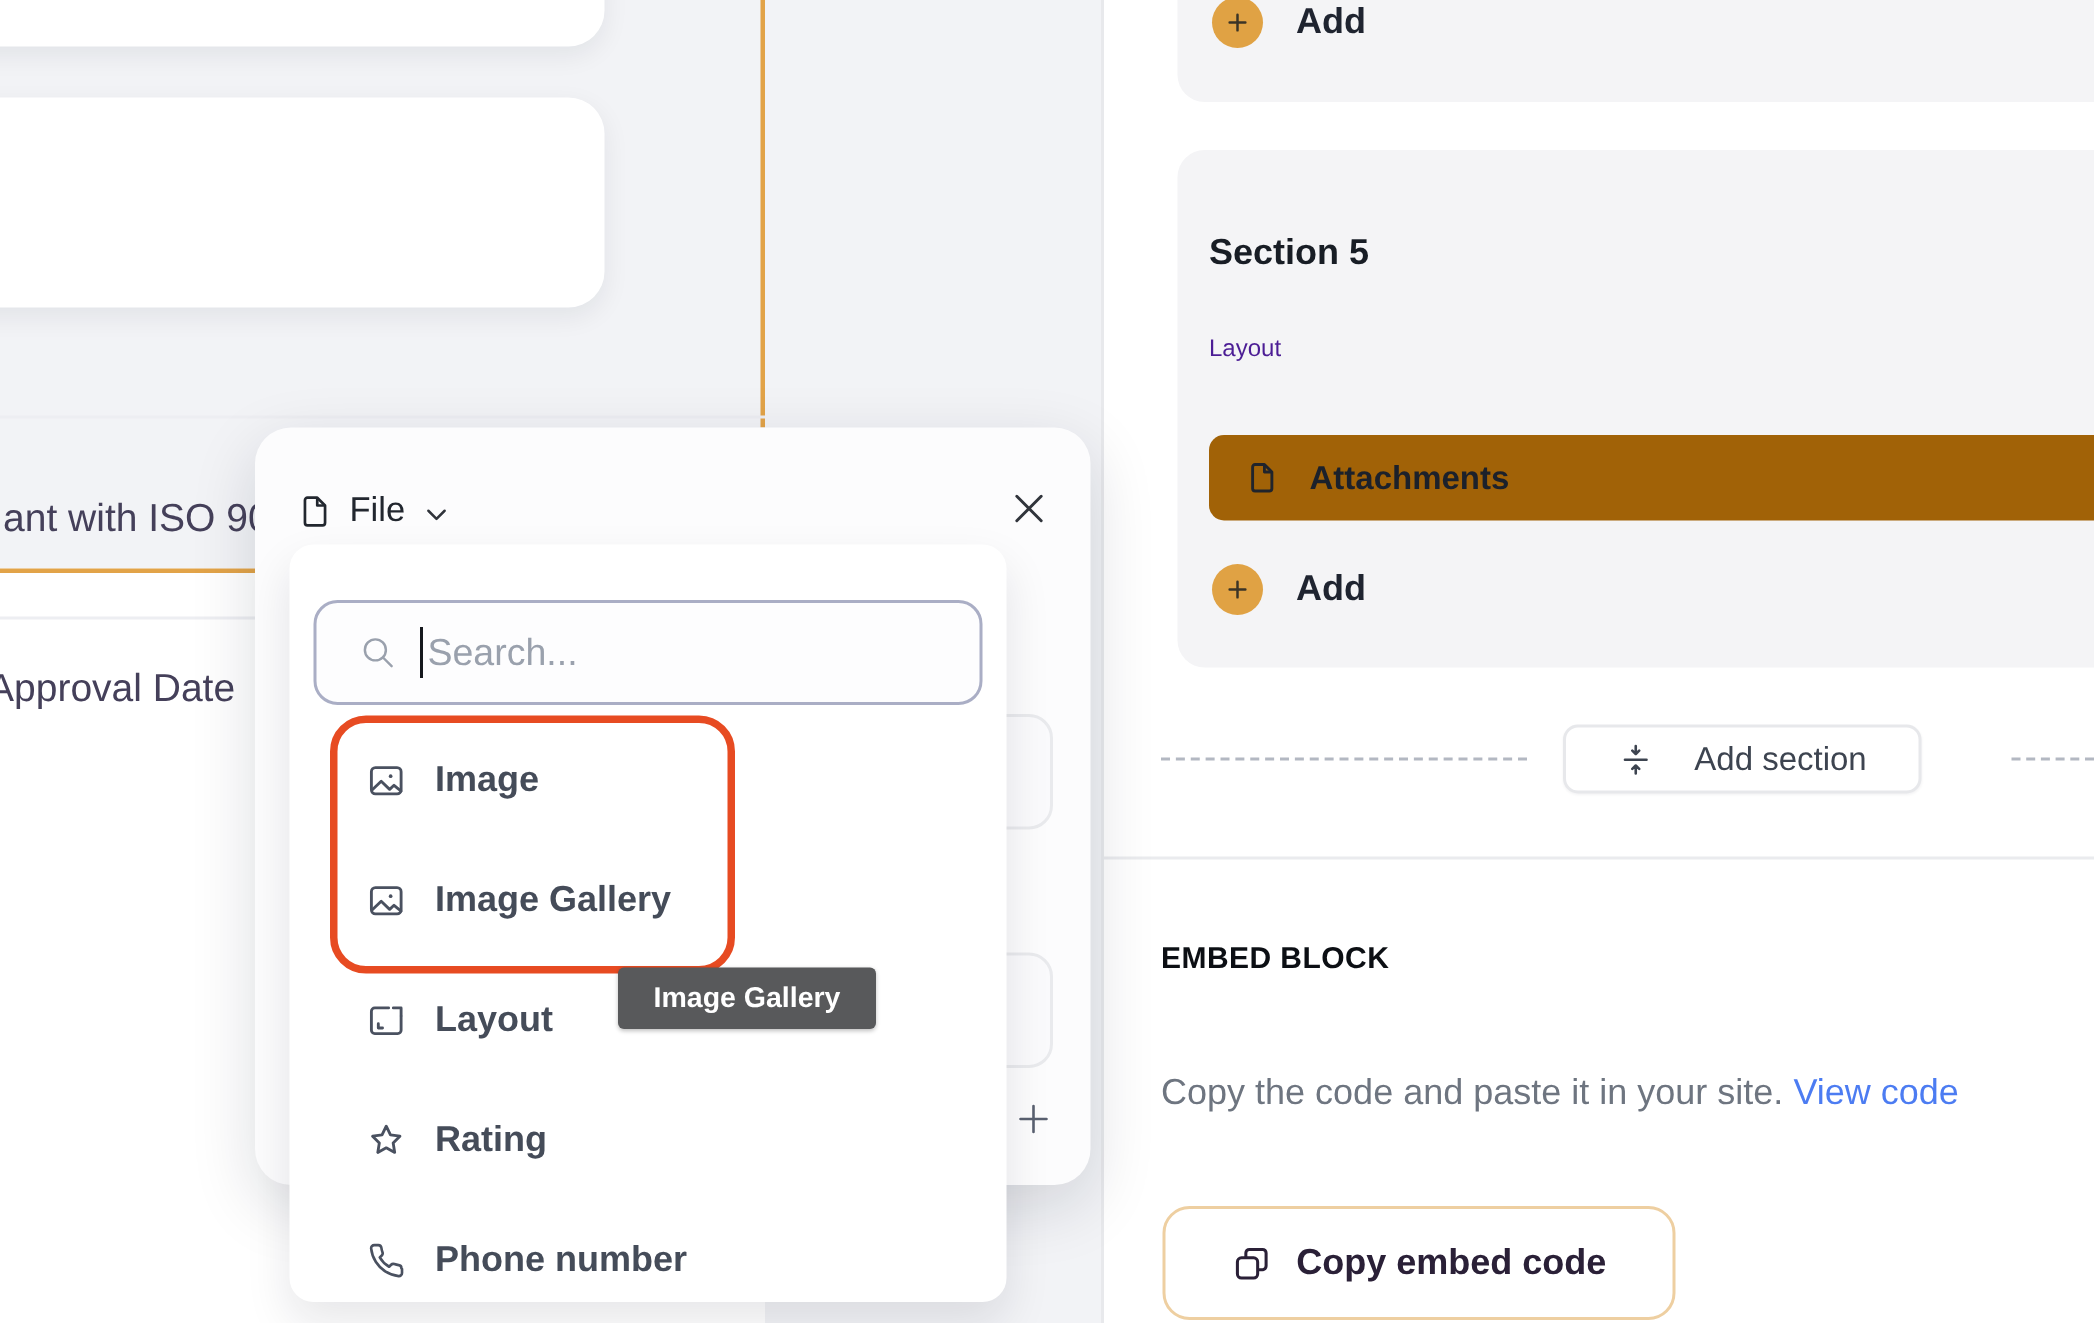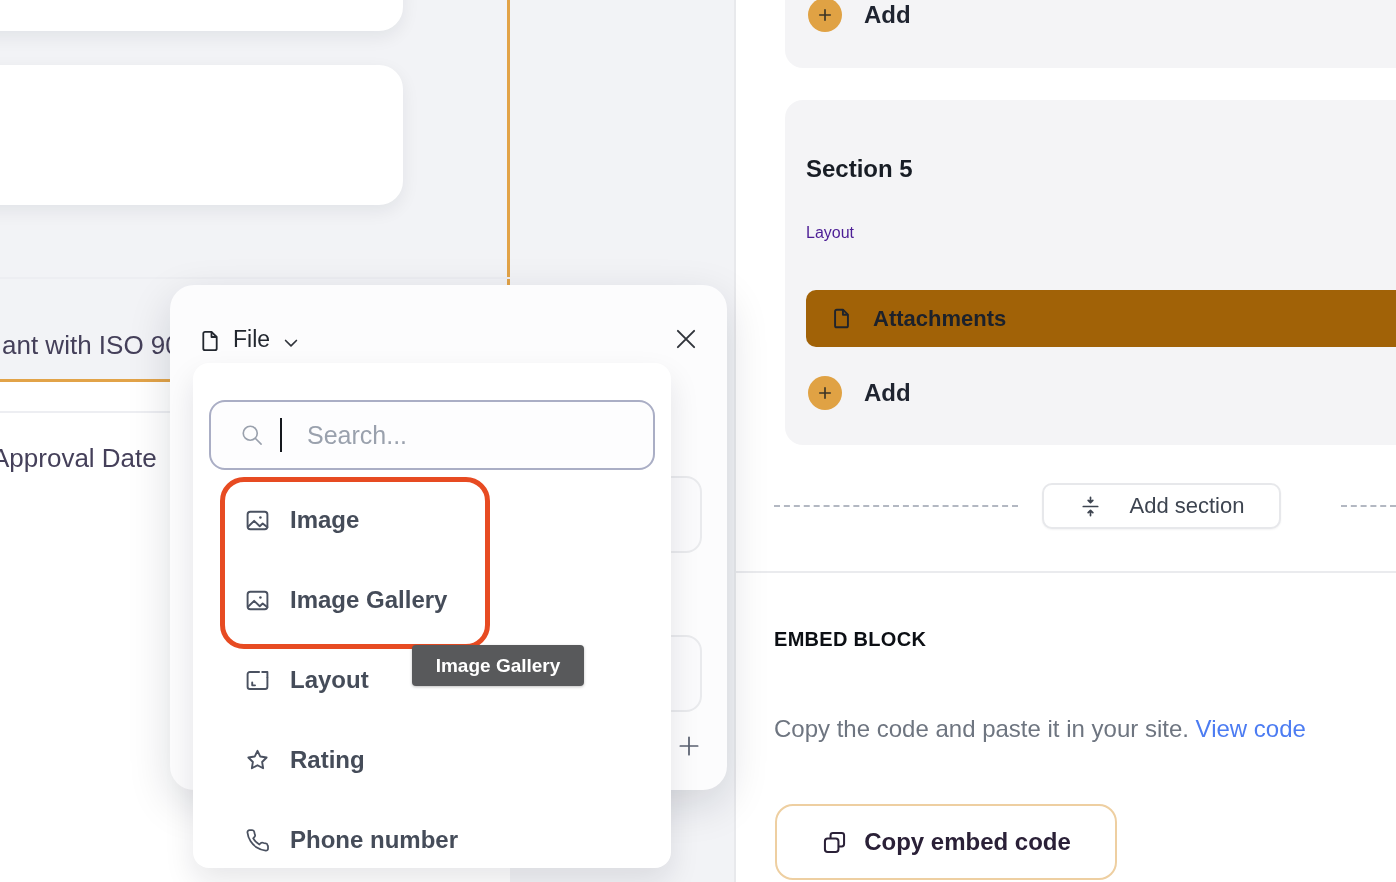--- a/index.html
+++ b/index.html
@@ -33,21 +33,21 @@
   .bg-field-rect { position:absolute; left:412px; width:120px; height:77px; border:2px solid #e9eaed; background:#fafafc; border-radius:16px; }
   .bg-field-rect-1 { top:191px; }
   .bg-field-rect-2 { top:350px; }
   .bg-plus { position:absolute; left:506px; top:448px; width:26px; height:26px; color:#596070; }
 
   
   .dropdown { position:absolute; left:23px; top:78px; width:478px; height:505px; background:#ffffff; border-radius:16px; box-shadow:0 14px 30px rgba(17,24,39,.10); z-index:2; }
   .search-box { position:absolute; left:16px; top:37px; width:446px; height:70px; border:2px solid #aaaec5; border-radius:16px; background:#fdfdfe; display:flex; align-items:center; }
   .search-box .mag { margin-left:27px; color:#9aa1ad; flex:0 0 auto; }
   .search-caret { width:2px; height:34px; background:#15181d; margin-left:14px; flex:0 0 auto; }
-  .search-input { flex:1; border:none; outline:none; background:transparent; font-family:"Liberation Sans",sans-serif; font-size:25px; color:#31363f; padding-left:3px;margin-left:22px; }
+  .search-input { flex:1; border:none; outline:none; background:transparent; font-family:"Liberation Sans",sans-serif; font-size:25px; color:#31363f; padding-left:3px; }
   .search-input::placeholder { color:#9aa1ad; }
   .menu { position:absolute; left:0; top:117px; width:100%; list-style:none; }
   .menu li { height:80px; display:flex; align-items:center; padding-left:51px; gap:19px; cursor:pointer; }
   .menu .mi-icon { width:27px; height:27px; color:#4a5160; flex:0 0 auto; }
   .menu .mi-label { font-size:24px; font-weight:700; color:#454c59; }
   .highlight-rect { position:absolute; left:27px; top:114px; width:270px; height:172px; border:5px solid #e74b22; border-radius:24px; z-index:3; pointer-events:none; }
   .tooltip { position:absolute; left:219px; top:282px; width:172px; height:41px; background:#58595b; border-radius:4px; display:flex; align-items:center; justify-content:center; z-index:4; box-shadow:0 1px 3px rgba(0,0,0,.25); }
   .tooltip span { color:#ffffff; font-size:19px; font-weight:700; }
 
   

